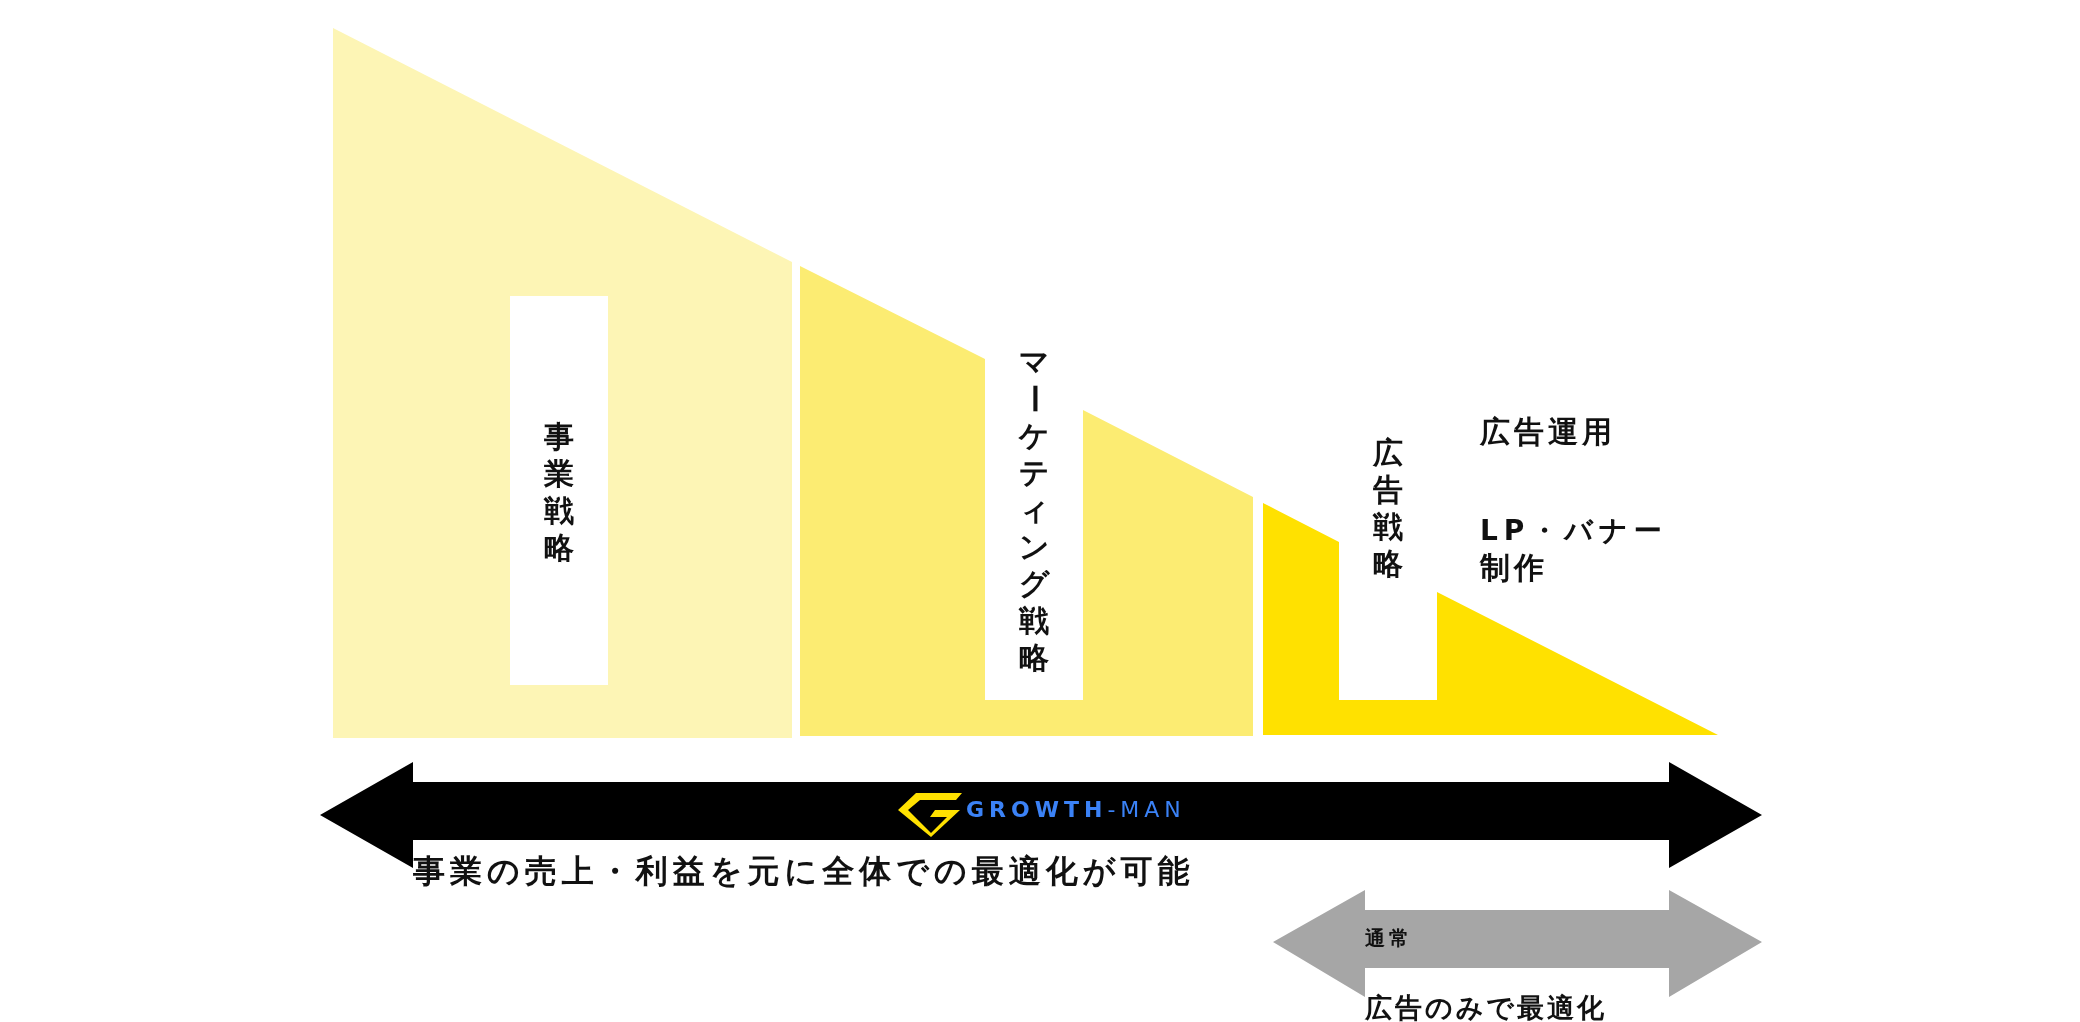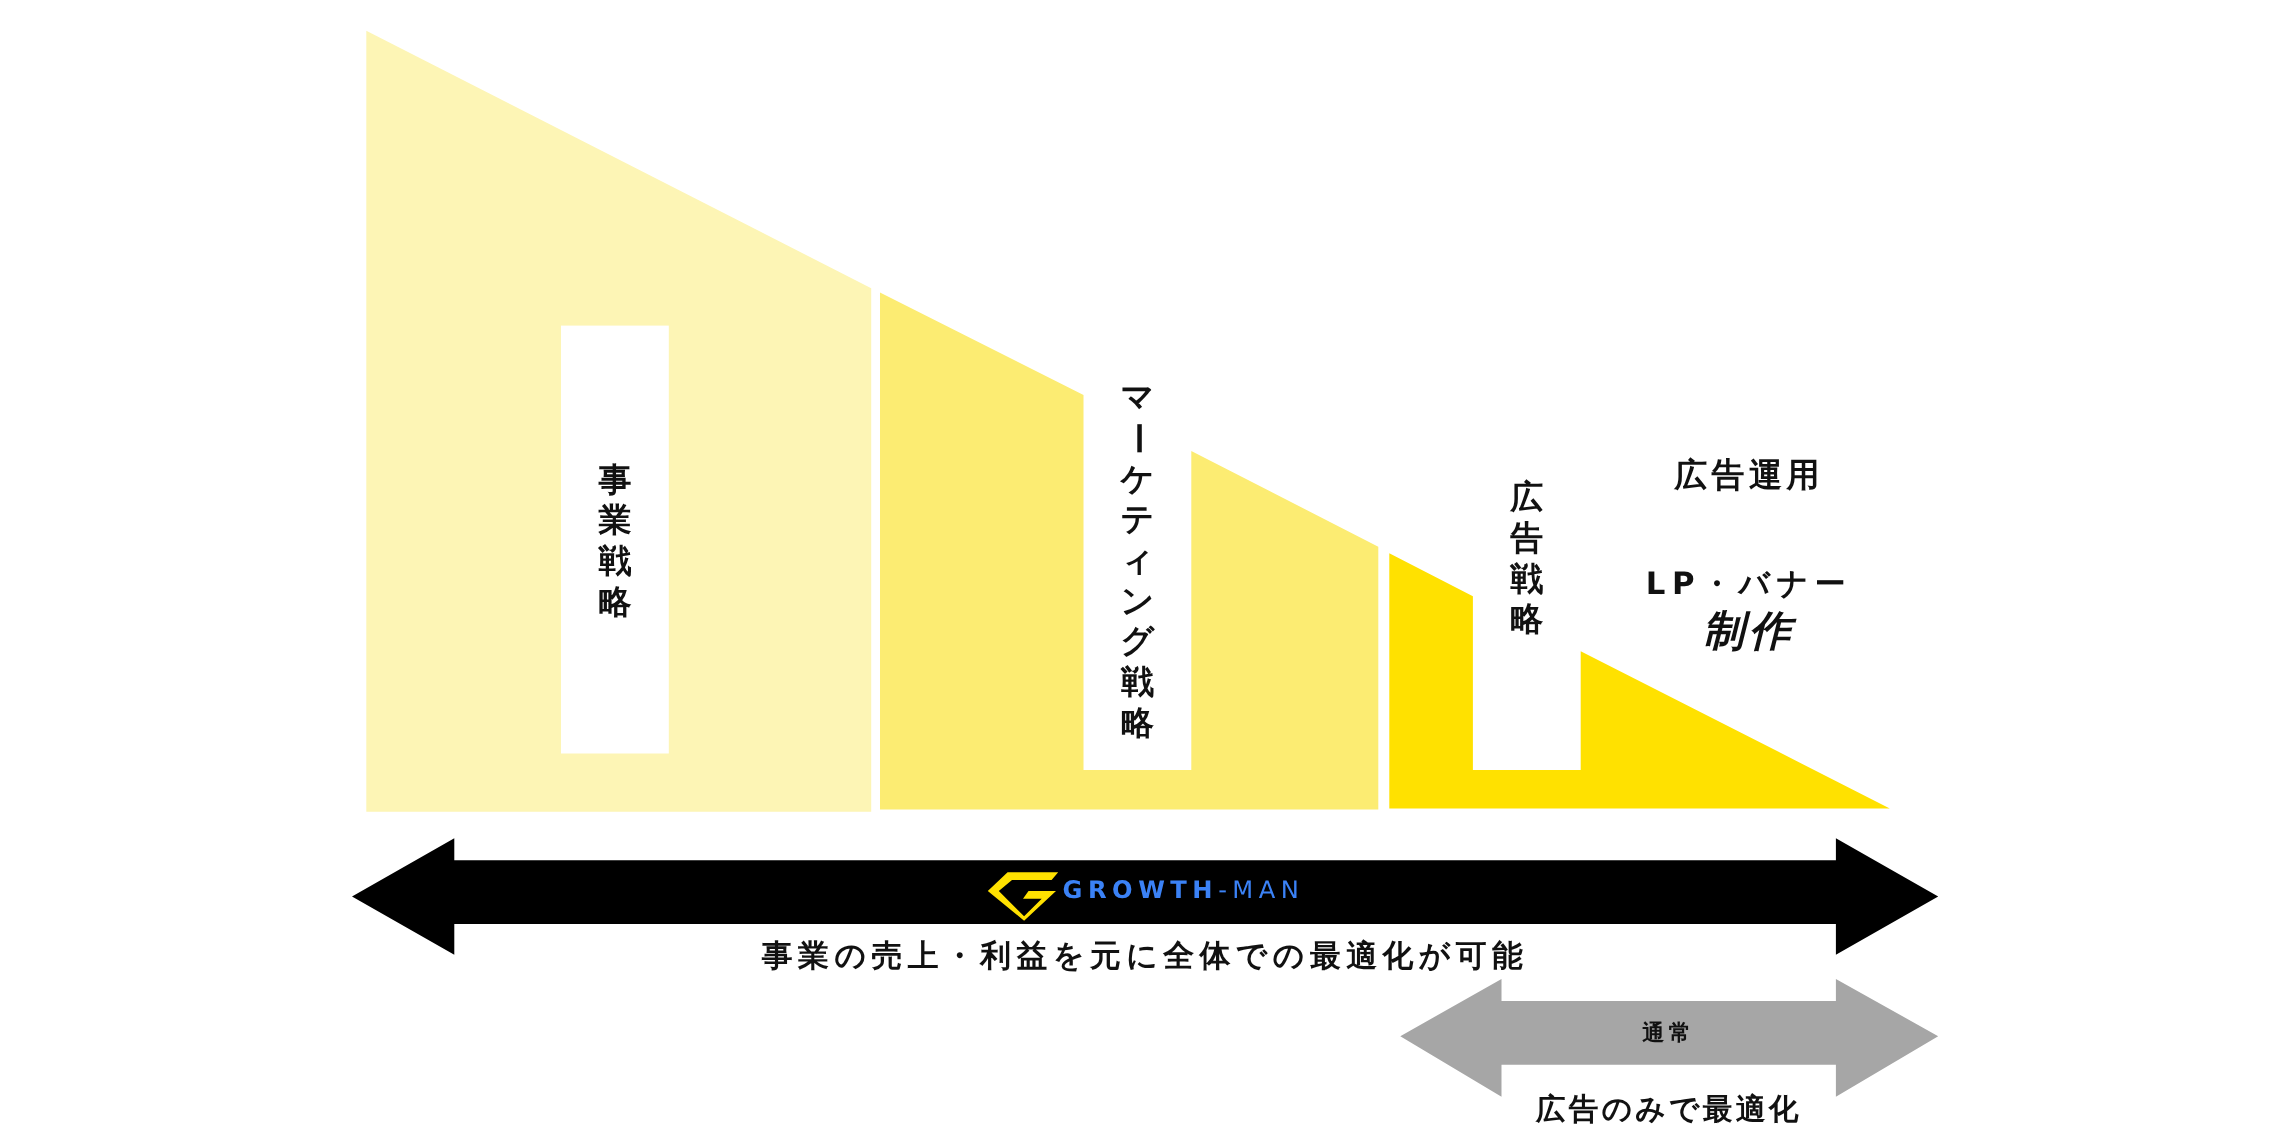--- a/index.html
+++ b/index.html
@@ -1,21 +1,21 @@
 <!DOCTYPE html>
 <html><head>
   <meta charset="utf-8">
   <style>
     html, body { margin: 0; padding: 0; background: #ffffff; }
     body { width: 2080px; height: 1022px; overflow: hidden; position: relative;
            font-family: "DejaVu Sans", "Liberation Sans", sans-serif; }
     svg.stage { position: absolute; left: 0; top: 0; }
     .vlabel { position: absolute; display: flex; flex-direction: column; align-items: center;
               font-weight: bold; color: #111; font-size: 30px; line-height: 37px; }
-    .hlabel { position: absolute; font-weight: bold; color: #111; text-align: center; white-space: nowrap; }
+    .hlabel { position: absolute; font-weight: bold; color: #111; white-space: nowrap; }
     .vchar { display: block; }
   </style>
 </head>
 <body>
 
 <svg class="stage" width="2080" height="1022" viewBox="0 0 2080 1022">
 
   <polygon points="333,28 792,262 792,738 333,738" fill="#FDF5B5"></polygon>
   <rect x="510" y="296" width="98" height="389" fill="#FFFFFF"></rect>
 
@@ -53,22 +53,22 @@
 
 <div class="vlabel" style="left:1339px; width:98px; top:434px;">
   <span class="vchar">広</span>
   <span class="vchar">告</span>
   <span class="vchar">戦</span>
   <span class="vchar">略</span>
 </div>
 
 <div class="hlabel" style="left:1480px; width:220px; top:412px; font-size:30px; letter-spacing:4px;">広告運用</div>
 <div class="hlabel" style="left:1480px; width:220px; top:512px; font-size:28px; letter-spacing:6px;">LP・バナー</div>
-<div class="hlabel" style="left:1480px; width:220px; top:548px; font-size:38px; letter-spacing:4px;font-style:italic;">制作</div>
+<div class="hlabel" style="left:1480px; width:220px; top:548px; font-size:30px; letter-spacing:4px;">制作</div>
 
 <div class="hlabel" style="left:966px; top:797px; font-size:22px; color:#3b82f6; letter-spacing:5px;">
   <span style="font-weight:bold;">GROWTH</span><span style="font-weight:normal;">-MAN</span>
 </div>
 
-<div class="hlabel" style="left:413px; width:1256px; top:850px; font-size:28px; letter-spacing:5px;">事業の売上・利益を元に全体での最適化が可能</div>
+<div class="hlabel" style="left:413px; width:1256px; top:850px; font-size:32px; letter-spacing:5px;">事業の売上・利益を元に全体での最適化が可能</div>
 
 <div class="hlabel" style="left:1365px; width:304px; top:925px; font-size:20px; letter-spacing:4px;">通常</div>
 <div class="hlabel" style="left:1365px; width:304px; top:975px; font-size:27px; letter-spacing:3px;margin-top:15px;">広告のみで最適化</div>
 
 </body></html>

